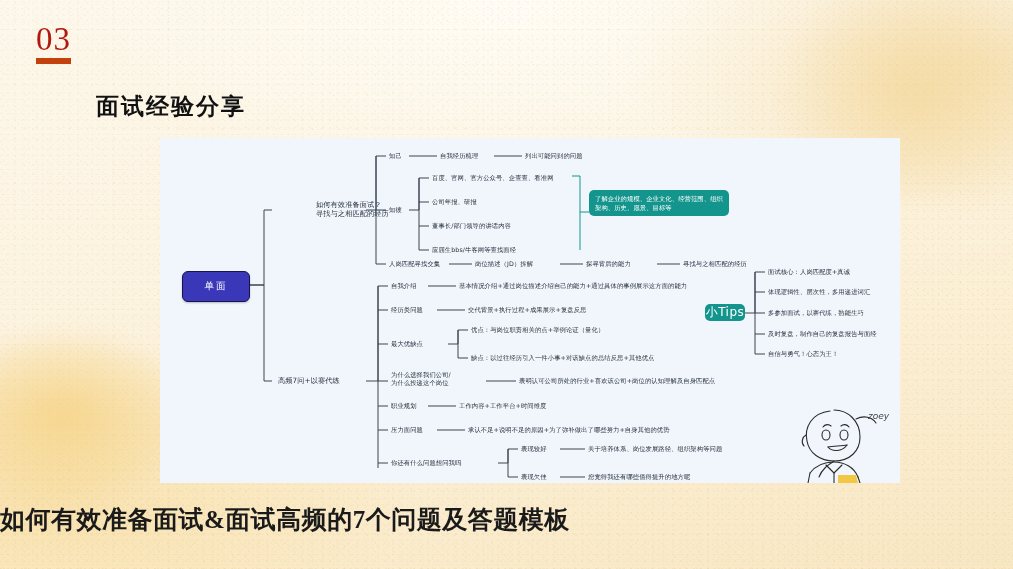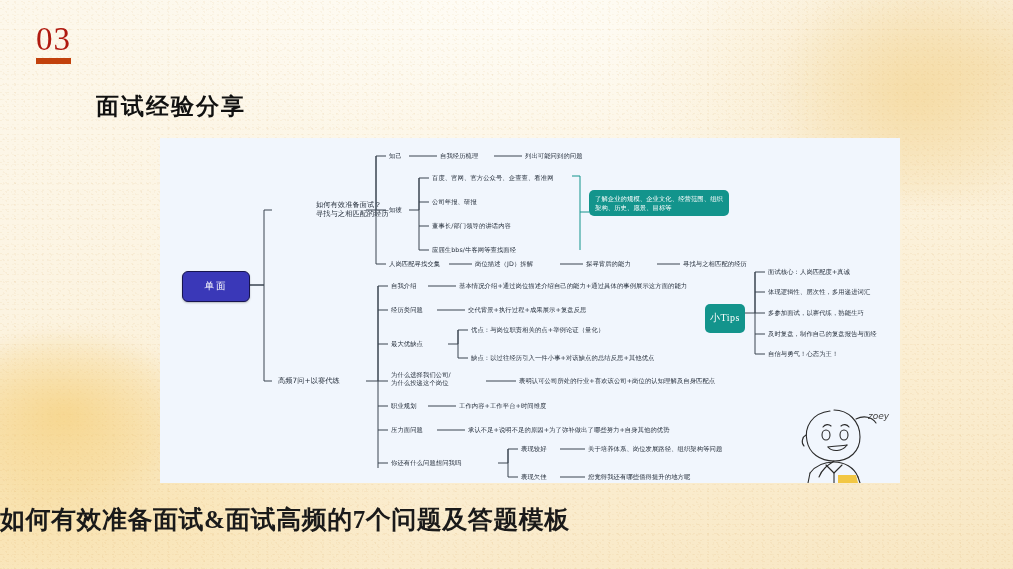--- a/index.html
+++ b/index.html
@@ -73,22 +73,22 @@
     display:flex;align-items:center;justify-content:center;
     color:#fff;font-size:9.5px;letter-spacing:2px;
     box-shadow:0 1px 2px rgba(0,0,0,.25);
   }
   .green-box{
     position:absolute;background:#13948c;border-radius:5px;color:#fff;
     font-size:6.3px;line-height:1.45;padding:4px 6px;letter-spacing:.1px;
   }
   #box-company{left:429px;top:52px;width:128px;}
   #box-tips{
-    left:545px;top:166px;width:40px;height:29px;
-    display:flex;align-items:center;justify-content:center;font-size:10px;letter-spacing:.5px;padding:0;font-family:Liberation Serif, serif;
+    left:545px;top:166px;width:40px;height:17px;
+    display:flex;align-items:center;justify-content:center;font-size:12px;letter-spacing:.5px;padding:0;
   }
 
   
   #doodle{position:absolute;right:10px;bottom:0px;width:92px;height:78px;}
 
   
   #caption{
     position:absolute;left:0;right:0;top:503px;
     font-family:"Liberation Serif","DejaVu Serif",serif;
     font-size:25px;font-weight:bold;color:#1a1a1a;letter-spacing:.5px;

